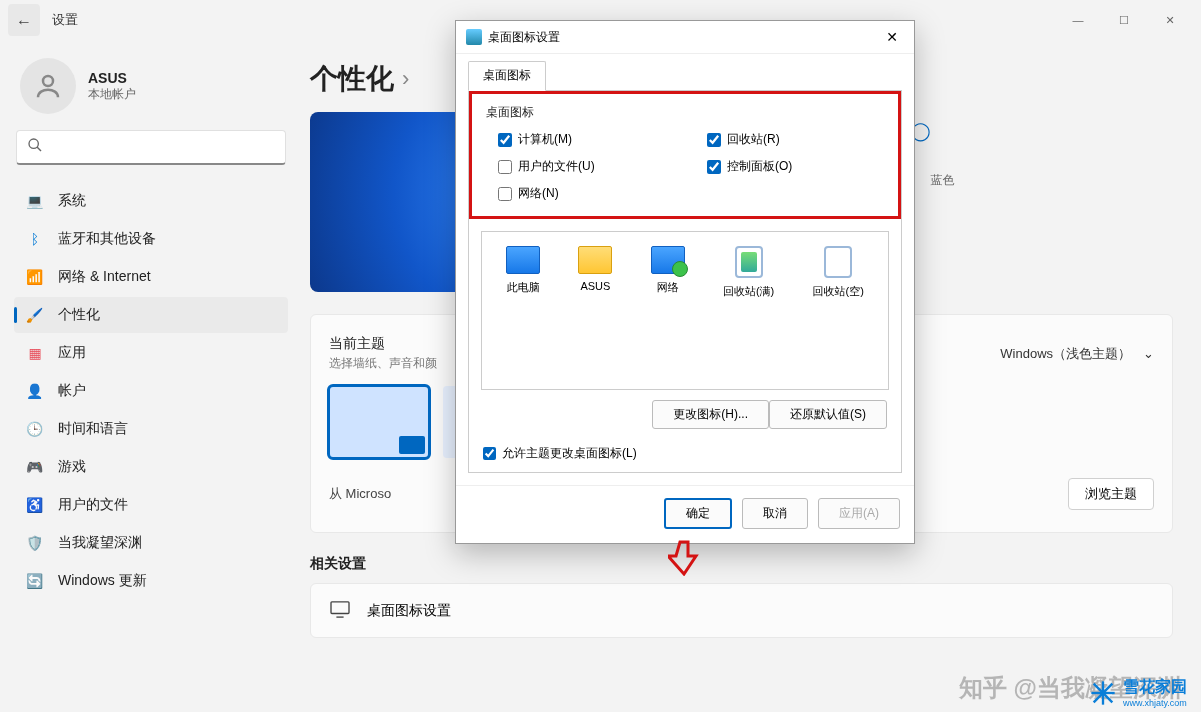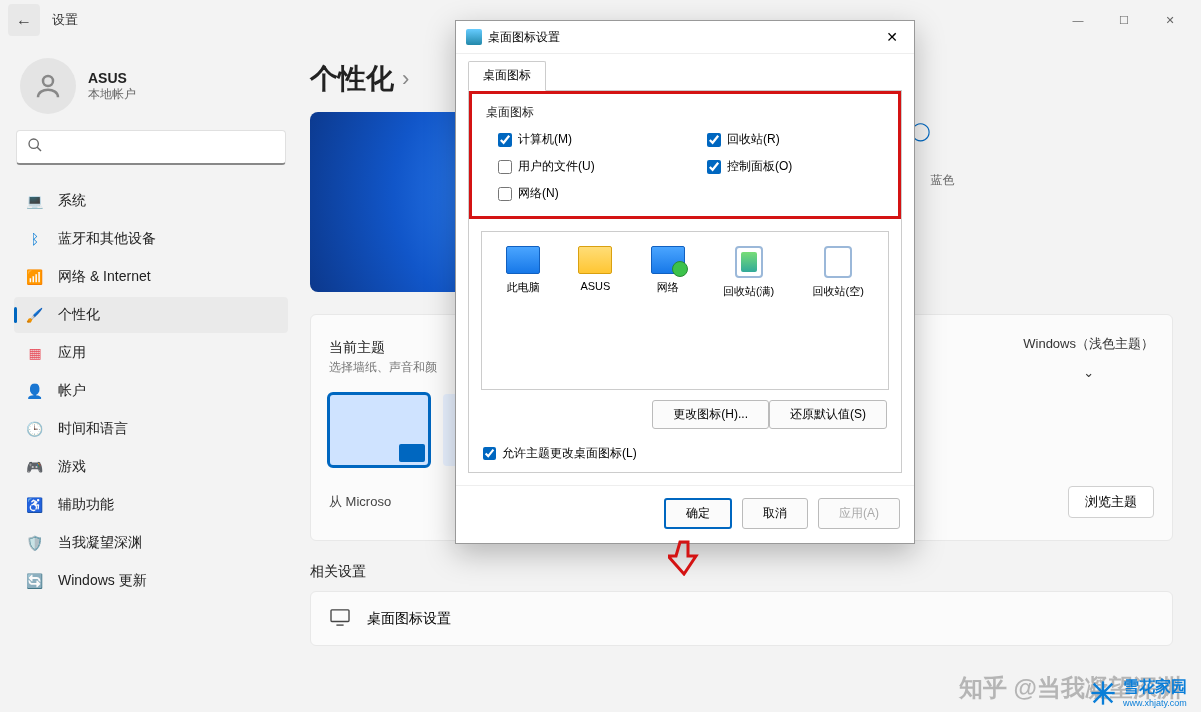--- a/index.html
+++ b/index.html
@@ -39,31 +39,31 @@
 .right-rail { display:inline-flex; flex-direction:column; gap:20px; margin-left:12px; vertical-align:top; padding-top:8px; }
 .rail-item { display:flex; align-items:center; gap:12px;flex-direction:column; }
 .rail-icon { width:22px; height:22px; color:#0067c0; display:flex; align-items:center; justify-content:center; font-size:18px; }
 .rail-text .r1 { font-size:13px; color:#222; }
 .rail-text .r2 { font-size:12px; color:#666;margin-left:44px; }
 
 .theme-card { margin-top:22px; background:#fbfbfb; border:1px solid #e8e8e8; border-radius:6px; padding:14px 18px 22px 18px; }
 .tc-title { font-size:14px; color:#222; }
 .tc-sub { font-size:12px; color:#777; margin-top:2px; }
 .theme-row { display:flex; align-items:center; margin-top:6px; }
-.theme-select { margin-left:auto; font-size:13px; color:#333; display:flex; align-items:center; gap:12px;flex-direction:column; }
+.theme-select { margin-left:auto; font-size:13px; color:#333; display:flex; align-items:center; gap:12px; }
 .theme-thumbs { display:flex; gap:14px; margin-top:14px; }
 .thumb { width:100px; height:72px; border-radius:4px; background:#cfe3ff; position:relative; cursor:pointer; }
 .thumb.sel { outline:3px solid #0067c0; outline-offset:-1px; }
 .thumb .mini { position:absolute; right:4px; bottom:4px; width:26px; height:18px; background:#0067c0; border-radius:2px; }
 .thumb.light .mini { background:#fff; border:1px solid #ccc; }
 .store-row { display:flex; align-items:center; margin-top:20px; }
 .store-text { font-size:13px; color:#444; }
 .browse-btn { margin-left:auto; padding:6px 16px; font-size:13px; background:#fff; border:1px solid #d0d0d0; border-radius:4px; cursor:pointer; }
 
-.section-title { font-size:14px; font-weight:400; color:#222; margin-top:22px; }
+.section-title { font-size:14px; font-weight:700; color:#222; margin-top:22px; }
 .related-item { margin-top:10px; background:#fbfbfb; border:1px solid #e8e8e8; border-radius:6px; padding:16px 18px; display:flex; align-items:center; gap:16px; font-size:14px; }
 
 
 .dialog { position:absolute; left:455px; top:20px; width:460px; background:#fff; border:1px solid #999; box-shadow:0 10px 28px rgba(0,0,0,.25); z-index:50; }
 .dlg-title { display:flex; align-items:center; padding:6px 10px; border-bottom:1px solid #eee; font-size:12px; }
 .dlg-title .dlg-icon { width:16px; height:16px; background:linear-gradient(#6cf,#28a); border-radius:2px; margin-right:6px; }
 .dlg-close { margin-left:auto; cursor:pointer; padding:2px 6px; font-size:14px; }
 .dlg-tabs { padding:6px 12px 0 12px; }
 .dlg-tab { display:inline-block; padding:5px 14px 6px 14px; font-size:12px; border:1px solid #ccc; border-bottom:1px solid #fff; border-radius:2px 2px 0 0; background:#fff; position:relative; top:1px; }
 .dlg-body { border:1px solid #ccc; margin:0 12px 12px 12px; padding:0; }
@@ -158,21 +158,21 @@
         <div class="nav-item">
           <span class="nav-icon" style="color:#555">🕒</span>
           <span>时间和语言</span>
         </div>
         <div class="nav-item">
           <span class="nav-icon" style="color:#555">🎮</span>
           <span>游戏</span>
         </div>
         <div class="nav-item">
           <span class="nav-icon" style="color:#0078d4">♿</span>
-          <span>辅助功能</span>
+          <span>用户的文件</span>
         </div>
         <div class="nav-item">
           <span class="nav-icon" style="color:#555">🛡️</span>
           <span>当我凝望深渊</span>
         </div>
         <div class="nav-item">
           <span class="nav-icon" style="color:#0078d4">🔄</span>
           <span>Windows 更新</span>
         </div>
       </div>

